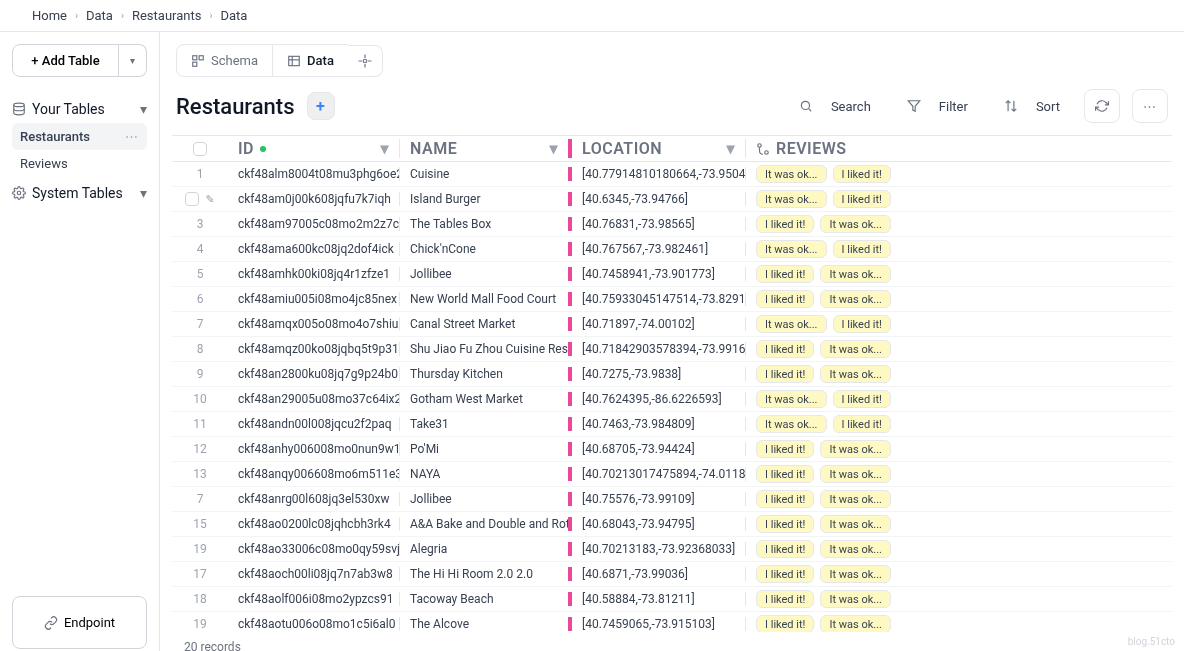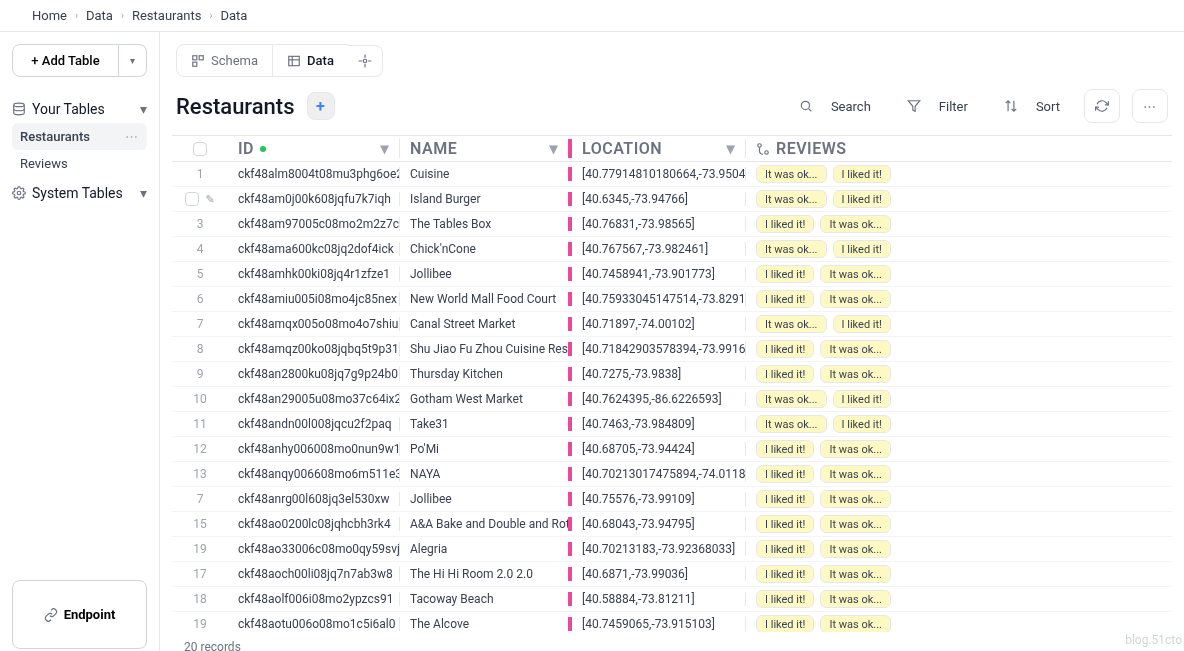--- a/index.html
+++ b/index.html
@@ -10,21 +10,21 @@
 .main{display:flex;height:629px}
 .sidebar{width:160px;border-right:1px solid #e5e7eb;display:flex;flex-direction:column;padding:12px 12px 0 12px;position:relative}
 .add-table{display:flex;gap:0;margin-bottom:16px}
 .add-table-btn{flex:1;border:1px solid #d1d5db;border-radius:8px 0 0 8px;padding:8px 10px;background:#fff;font-size:13px;display:flex;align-items:center;justify-content:center;gap:4px;font-weight:500}
 .add-table-drop{border:1px solid #d1d5db;border-left:none;border-radius:0 8px 8px 0;width:28px;display:flex;align-items:center;justify-content:center;background:#fff}
 .section-head{display:flex;align-items:center;gap:6px;font-weight:400;font-size:14px;margin:8px 0 6px 0;color:#111827}
 .section-head .carat{margin-left:auto;color:#6b7280}
 .nav-item{padding:6px 8px;border-radius:6px;font-size:13px;color:#374151;display:flex;align-items:center;justify-content:space-between}
 .nav-item.active{background:#f3f4f6;font-weight:500}
 .nav-item .dots{color:#9ca3af;letter-spacing:1px}
-.endpoint-btn{position:absolute;bottom:12px;left:12px;right:12px;border:1px solid #d1d5db;border-radius:8px;padding:26px;display:flex;align-items:center;justify-content:center;gap:6px;font-size:13px;font-weight:700;background:#fff}
+.endpoint-btn{position:absolute;bottom:12px;left:12px;right:12px;border:1px solid #d1d5db;border-radius:8px;padding:18px;display:flex;align-items:center;justify-content:center;gap:6px;font-size:13px;font-weight:400;background:#fff}
 .content{flex:1;display:flex;flex-direction:column;padding:0 0 0 12px;overflow:hidden}
 .tabs{display:flex;align-items:center;gap:0;margin:12px 0 8px 4px}
 .tab{display:inline-flex;align-items:center;gap:6px;padding:8px 14px;border:1px solid #e5e7eb;background:#fff;color:#6b7280;font-size:13px}
 .tab:first-child{border-radius:8px 0 0 8px}
 .tab.active{color:#111827;font-weight:500}
 .tab.mid{border-left:none;border-right:none}
 .tab.last{border-radius:0 8px 8px 0;border-left:none;padding:8px 10px}
 .title-row{display:flex;align-items:center;gap:12px;padding:4px 16px 12px 4px}
 .title{font-size:22px;font-weight:500;color:#111827}
 .plus-btn{width:28px;height:28px;border:1px solid #e5e7eb;border-radius:8px;display:flex;align-items:center;justify-content:center;color:#3b82f6;font-size:16px;font-weight:600}
@@ -44,21 +44,21 @@
 .green-dot{width:6px;height:6px;border-radius:50%;background:#22c55e;display:inline-block;margin-left:6px}
 .tbody{height:470px;overflow-y:auto}
 .tr{display:flex;align-items:center;height:25px;border-bottom:1px solid #f3f4f6;font-size:12px;color:#374151}
 .rownum{width:56px;display:flex;align-items:center;justify-content:center;color:#9ca3af;gap:6px}
 .chk{width:14px;height:14px;border:1px solid #d1d5db;border-radius:4px;display:inline-block;background:#fff}
 .pencil{color:#9ca3af;font-size:11px}
 .badge{display:inline-flex;align-items:center;height:18px;padding:8px 8px;border:1px solid #e5e7eb;border-radius:6px;font-size:11px;color:#374151;background:#fef9c3;margin-right:6px}
 .footer{padding:8px 12px;font-size:12px;color:#6b7280}
 svg{display:block}
 .icon{width:14px;height:14px;color:#6b7280}
-.watermark{position:fixed;right:2px;bottom:4px;font-size:12px;color:#d1d5db}
+.watermark{position:fixed;right:9px;bottom:4px;font-size:10px;color:#d1d5db}
 </style>
 </head>
 <body>
 
 <div class="breadcrumb">
   <span class="crumb">Home</span>
   <span class="chev">›</span>
   <span class="crumb">Data</span>
   <span class="chev">›</span>
   <span class="crumb">Restaurants</span>

